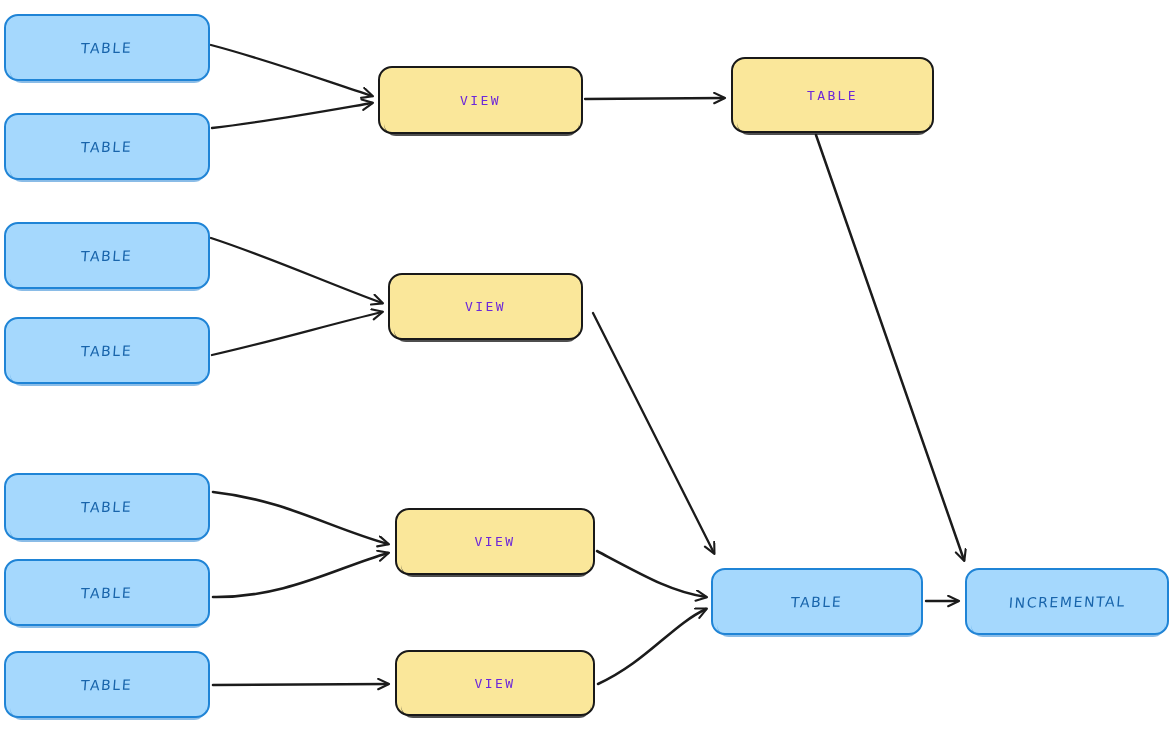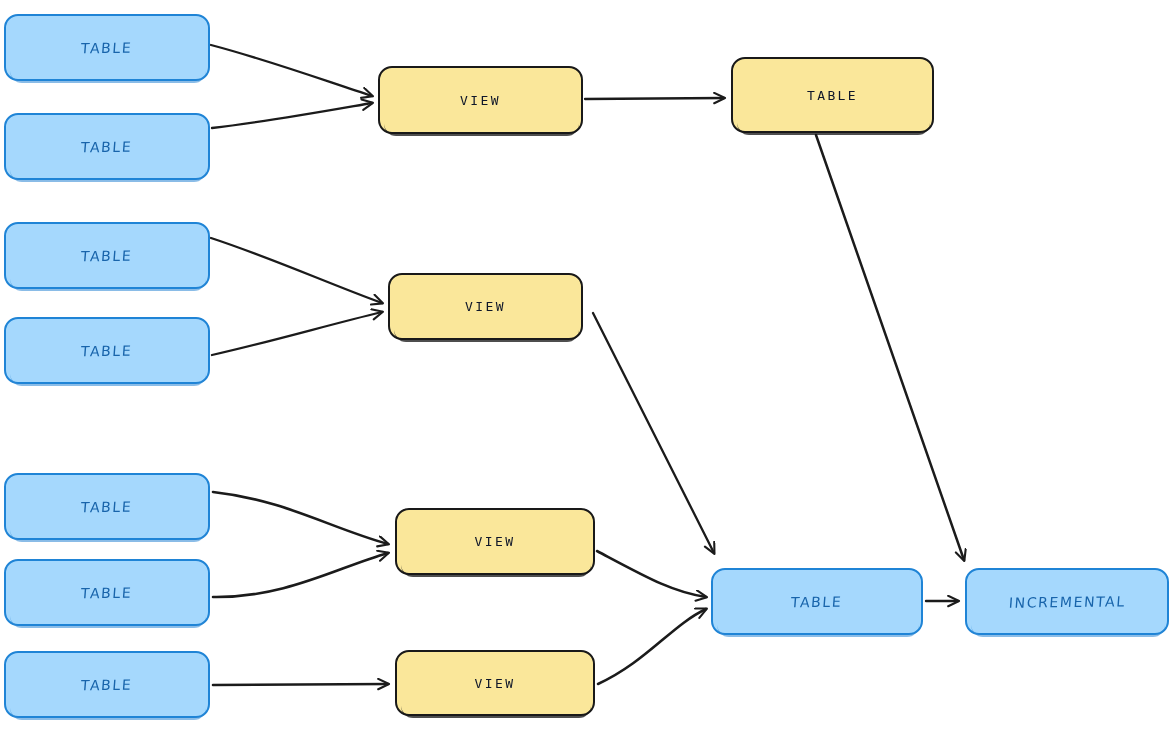--- a/index.html
+++ b/index.html
@@ -52,21 +52,21 @@
   .node.blue .node-label {
     color: #1864ab;
   }
   
   .node.yellow {
     background: #fae79a;
     border: 2.6px solid #191919;
     color: #131313;
   }
   .node.yellow .node-label {
-    color: #0f172a;
+    color: #6d28d9;
     transform: skewX(0deg) rotate(0deg);
     letter-spacing: 2.4px;
     font-family: "DejaVu Sans Mono", monospace;
     font-size: 13px;
   }
   
   .node::after {
     content: "";
     position: absolute;
     left: 4px;

